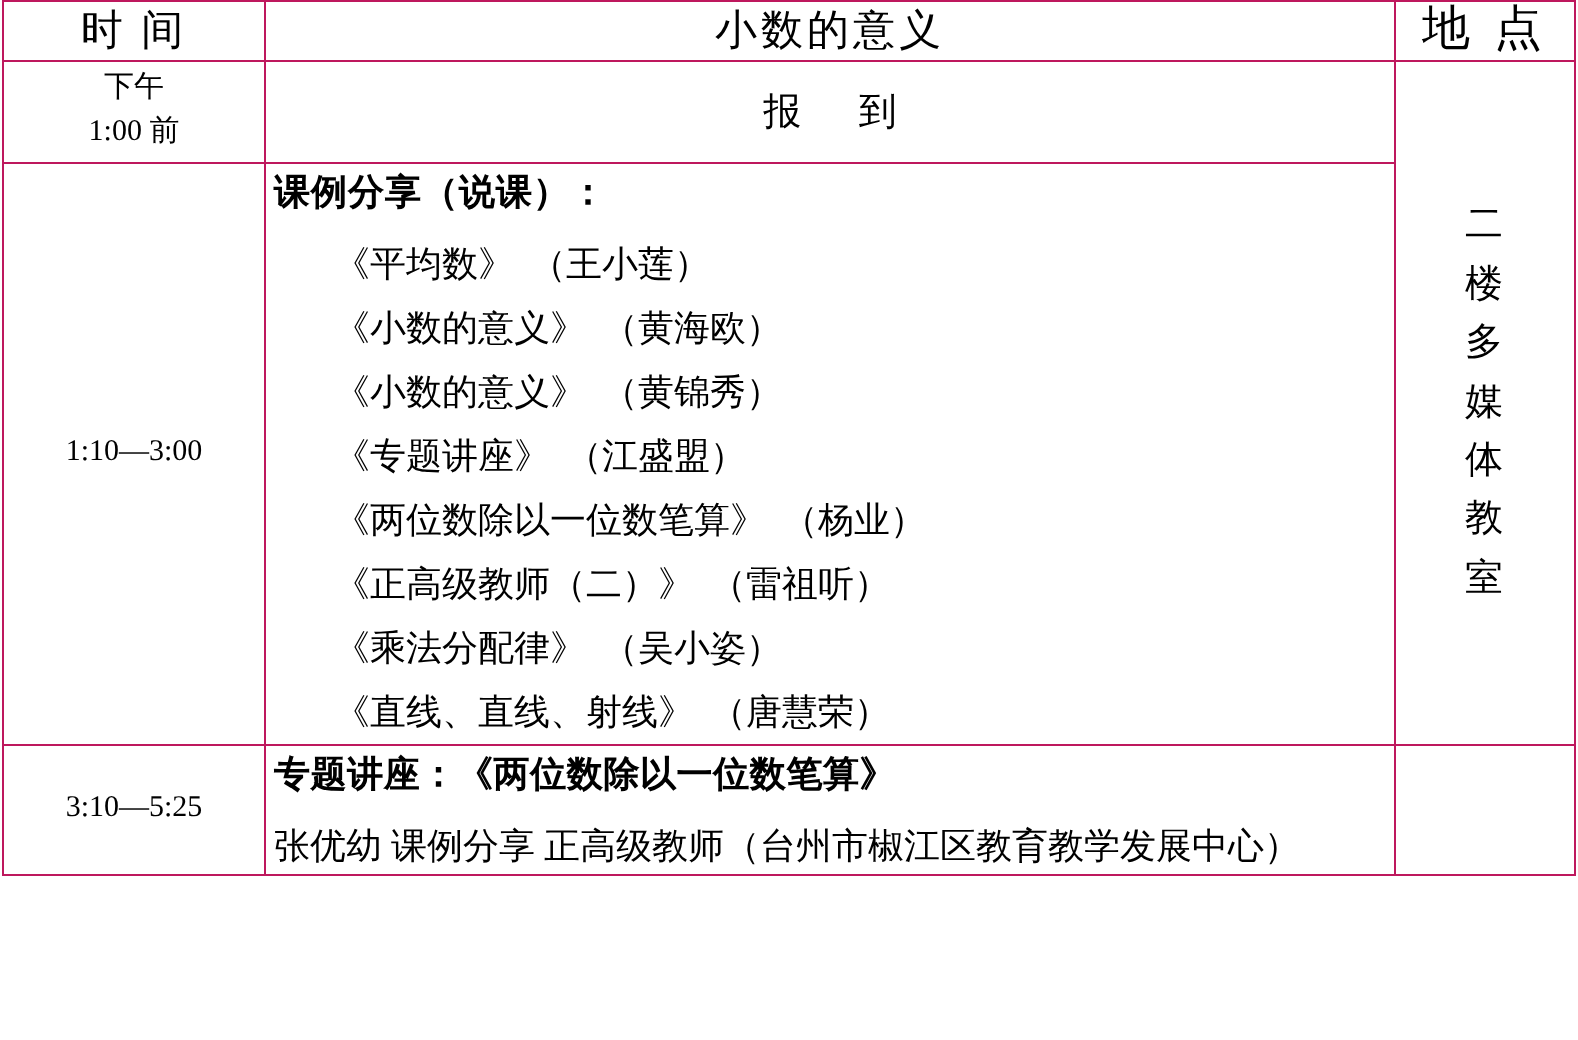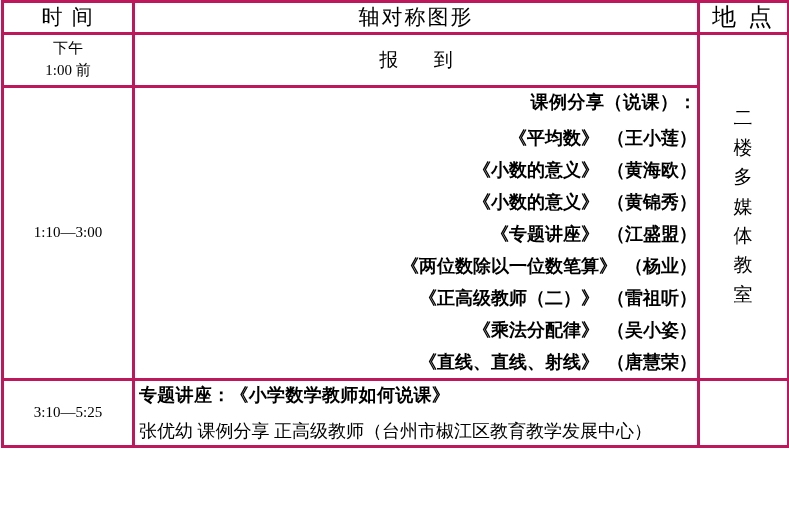--- a/index.html
+++ b/index.html
@@ -20,21 +20,21 @@
     box-sizing: border-box;
     position: relative;
   }
   table.schedule {
     border-collapse: collapse;
     width: 786px;
     margin: 0 0 0 1px;
     table-layout: fixed;
   }
   table.schedule td {
-    border: 3px solid #be185d;
+    border: 1px solid #be185d;
     padding: 0;
     vertical-align: middle;
   }
   
   col.c-time { width: 131px; }
   col.c-content { width: 565px; }
   col.c-place { width: 90px; }
 
   .hdr {
     text-align: center;
@@ -58,48 +58,45 @@
   }
   .time-cell .l1 { display: block; }
   .time-cell .l2 { display: block; }
 
   .reg-row .reg-text {
     text-align: center;
     font-size: 19px;
     letter-spacing: 12px;
     padding: 12px 0;
     text-indent: 12px;
-    font-family: Liberation Mono, monospace;
   }
 
   .place-cell {
     text-align: center;
     font-size: 19px;
     line-height: 1.55;
     letter-spacing: 1px;
     padding: 4px 0;
   }
   .place-cell span { display: block; }
 
   .content-main {
     padding: 10px 8px 12px 12px;
     font-size: 18px;
-    text-align: right;
   }
   .content-title {
     font-weight: bold;
     font-size: 18px;
     margin: 2px 0 8px 4px;
     letter-spacing: 0.5px;
   }
   .lesson-list {
     list-style: none;
     margin: 0;
     padding: 0;
-    font-weight: bold;
   }
   .lesson-list li {
     font-size: 18px;
     line-height: 1.0;
     padding: 7px 0 7px 0;
     margin-left: 34px;
     white-space: nowrap;
   }
   .lesson-list li .gap { display: inline-block; width: 8px; }
 
@@ -125,21 +122,21 @@
 <div class="sheet">
   <table class="schedule">
     <colgroup>
       <col class="c-time">
       <col class="c-content">
       <col class="c-place">
     </colgroup>
     <tbody>
       <tr>
         <td class="hdr">时 间</td>
-        <td class="hdr">轴对称图形</td>
+        <td class="hdr">小数的意义</td>
         <td class="hdr-place">地 点</td>
       </tr>
 
       <tr class="reg-row">
         <td class="time-cell">
           <span class="l1">下午</span>
           <span class="l2">1:00 前</span>
         </td>
         <td class="reg-text">报 到</td>
         <td rowspan="2" class="place-cell">
@@ -182,20 +179,20 @@
             <li>
               <span>《直线、直线、射线》</span><span class="gap"></span><span>（唐慧荣）</span>
             </li>
           </ul>
         </td>
       </tr>
 
       <tr>
         <td class="time-cell">3:10—5:25</td>
         <td class="lecture-cell">
-          <div class="lecture-title">专题讲座：《小学数学教师如何说课》</div>
+          <div class="lecture-title">专题讲座：《两位数除以一位数笔算》</div>
           <div class="lecture-speaker">张优幼 课例分享 正高级教师（台州市椒江区教育教学发展中心）</div>
         </td>
         <td></td>
       </tr>
     </tbody>
   </table>
 </div>
 
 </body></html>

